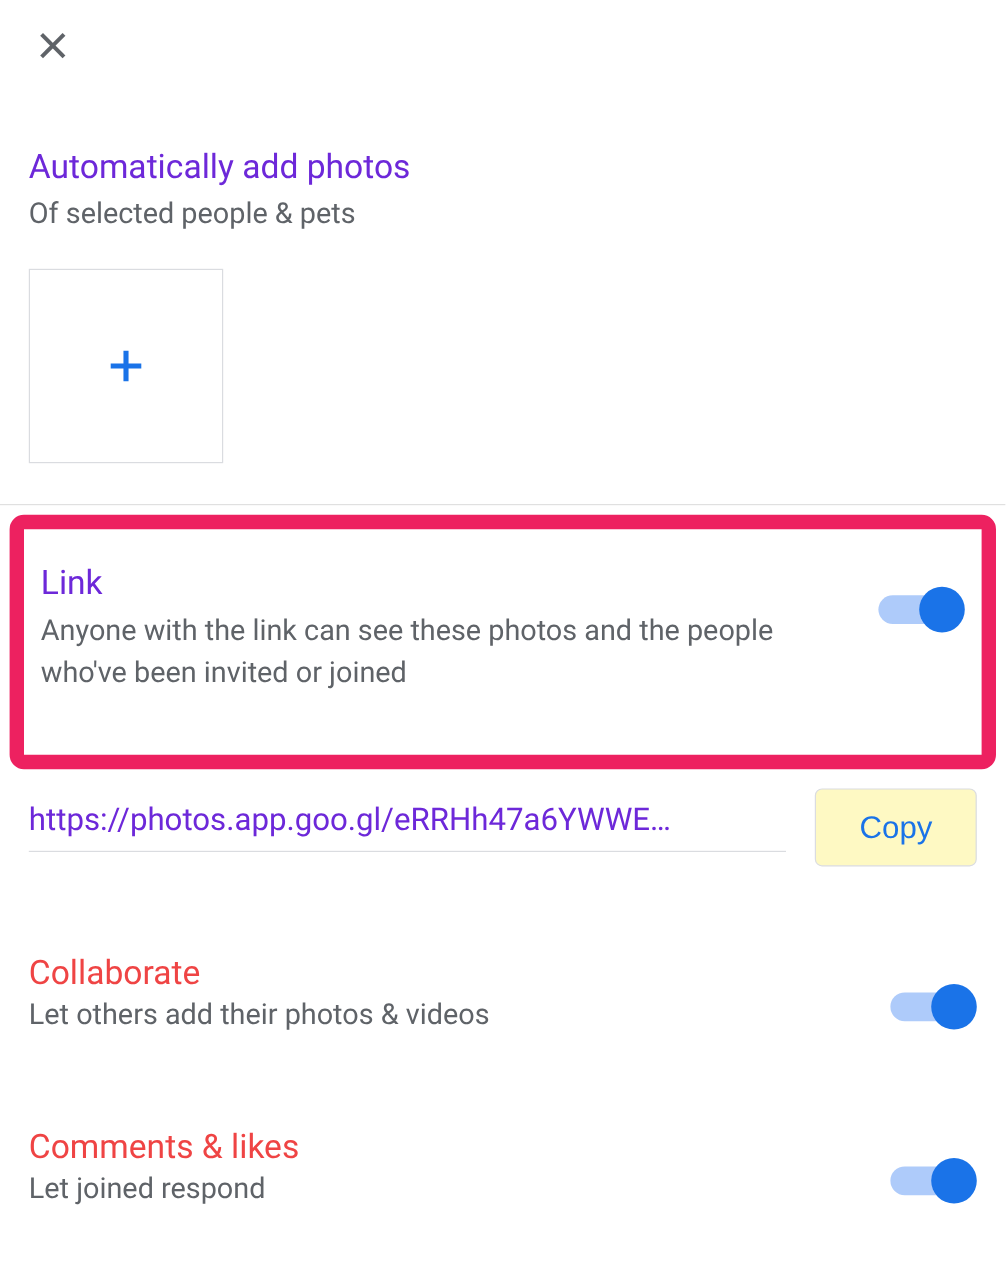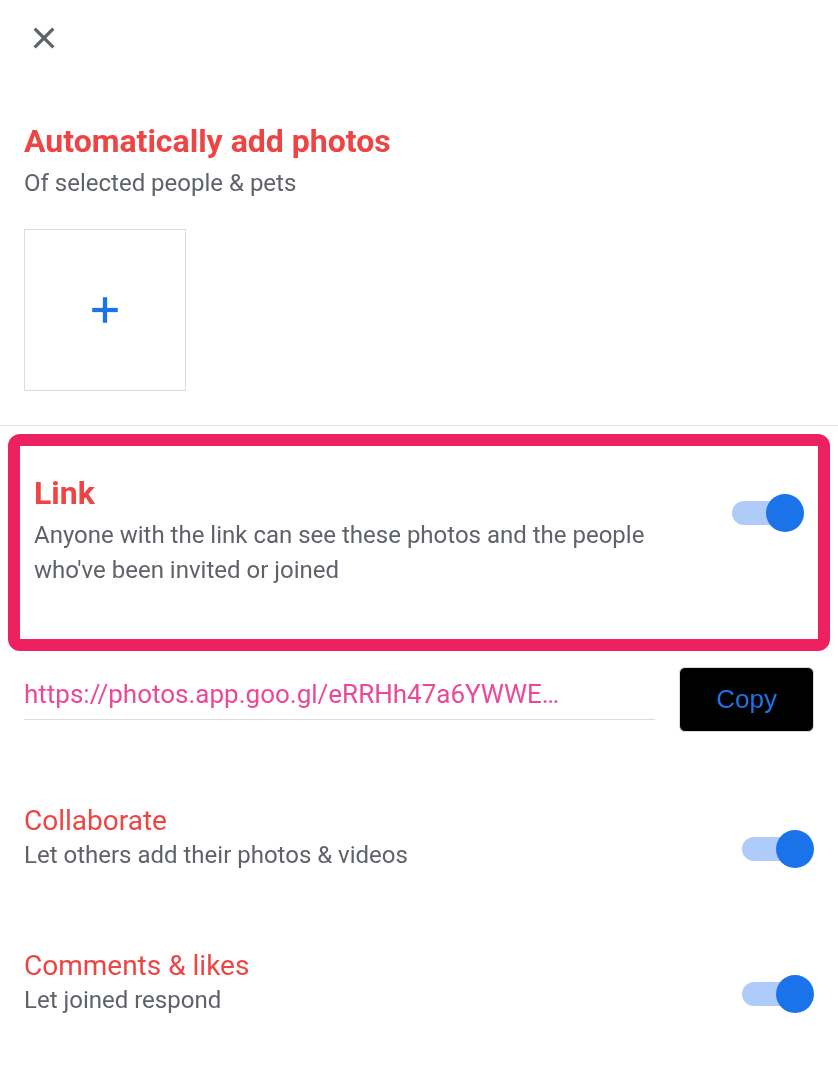--- a/index.html
+++ b/index.html
@@ -32,23 +32,23 @@
     .close-btn svg {
       width: 32px;
       height: 32px;
       stroke: #5f6368;
       stroke-width: 2.5;
     }
     .section {
       padding: 20px 24px 24px 24px;
     }
     .section-title {
-      font-size: 32px;
-      font-weight: 700;
-      color: #ef4444;
+      font-size: 28px;
+      font-weight: 400;
+      color: #6d28d9;
       margin-bottom: 6px;
     }
     .section-subtitle {
       font-size: 24px;
       font-weight: 400;
       color: #5f6368;
       line-height: 1.45;
     }
     .auto-add-section {
       padding-top: 52px;
@@ -130,32 +130,32 @@
       gap: 24px;
     }
     .link-url-wrap {
       flex: 1;
       border-bottom: 1px solid #dadce0;
       padding-bottom: 10px;
       overflow: hidden;
     }
     .link-url {
       font-size: 26px;
-      color: #ec4899;
+      color: #6d28d9;
       white-space: nowrap;
       overflow: hidden;
       text-overflow: ellipsis;
     }
     .copy-btn {
       border: 1px solid #dadce0;
       border-radius: 6px;
       padding: 16px 36px;
       font-size: 26px;
       color: #1a73e8;
-      background: #000000;
+      background: #fef9c3;
       cursor: pointer;
       font-weight: 400;
     }
     .setting-row {
       display: flex;
       justify-content: space-between;
       align-items: center;
       padding: 30px 24px 10px 24px;
     }
     .setting-text {

